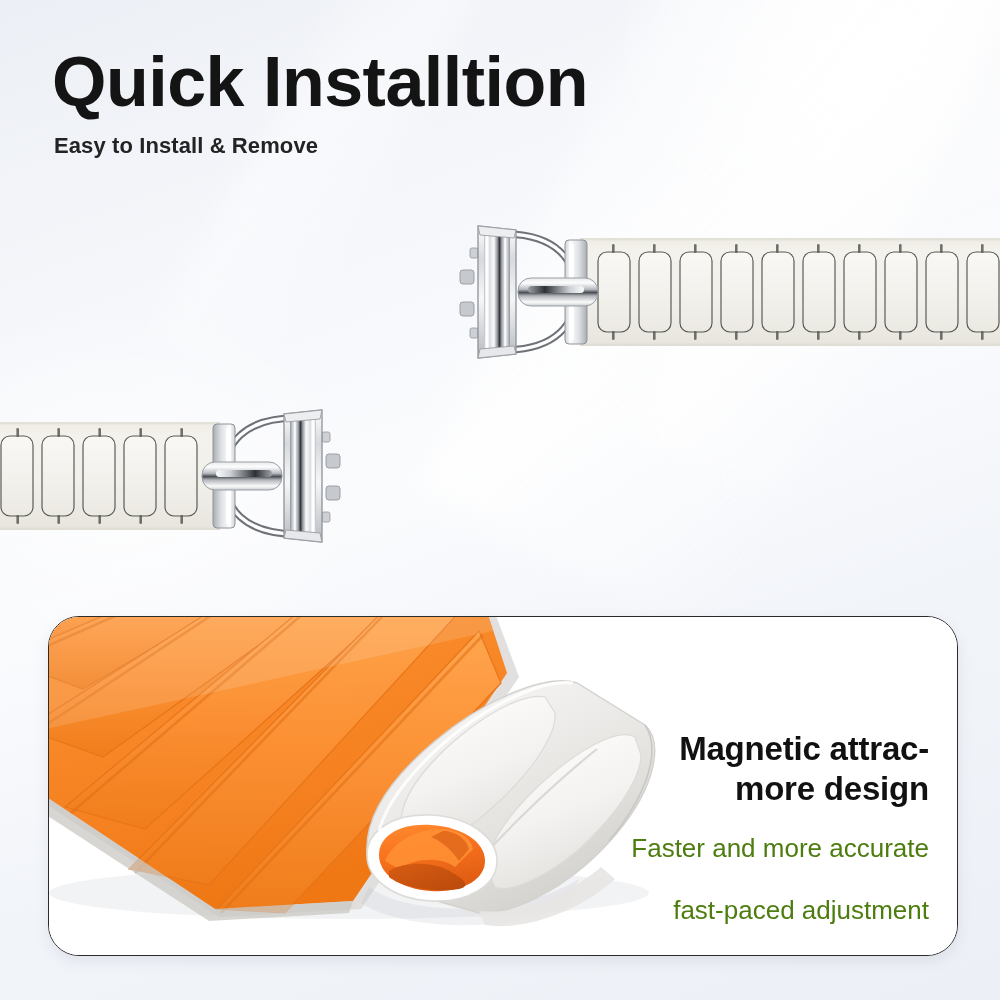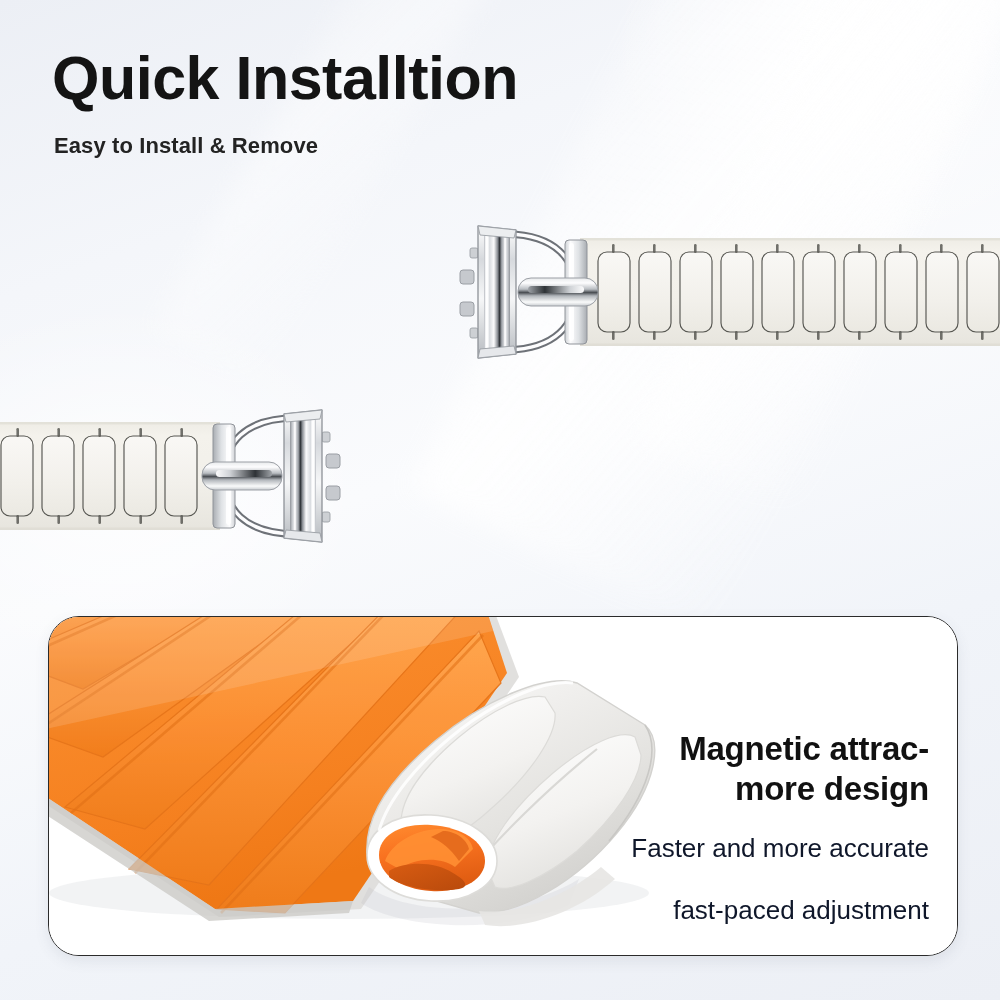--- a/index.html
+++ b/index.html
@@ -36,21 +36,21 @@
               pointer-events:none; }
   .glow-bl  { position:absolute; left:-140px; top:300px; width:520px; height:380px;
               background: radial-gradient(ellipse at center, rgba(255,255,255,.75), rgba(255,255,255,0) 70%);
               pointer-events:none; }
 
   
   .headline {
     position: absolute;
     left: 52px;
     top: 46px;
-    font-size: 61px;
+    font-size: 70px;
     font-weight: bold;
     letter-spacing: -0.5px;
     color: #141414;
     line-height: 1.05;
     white-space: nowrap;
   }
   .subhead {
     position: absolute;
     left: 54px;
     top: 133px;
@@ -92,21 +92,21 @@
     font-size: 33px;
     font-weight: bold;
     color: #111111;
     line-height: 1.22;
     letter-spacing: -0.2px;
   }
   .caption-title .l2 { display: block; }
   .caption-sub {
     margin-top: 22px;
     font-size: 26px;
-    color: #0f172a;
+    color: #4d7c0f;
     line-height: 1.3;
     font-weight: normal;
   }
   .caption-sub .l2 { display: block; margin-top: 29px; }
 </style>
 </head>
 <body>
 
 <div id="stage">
 

